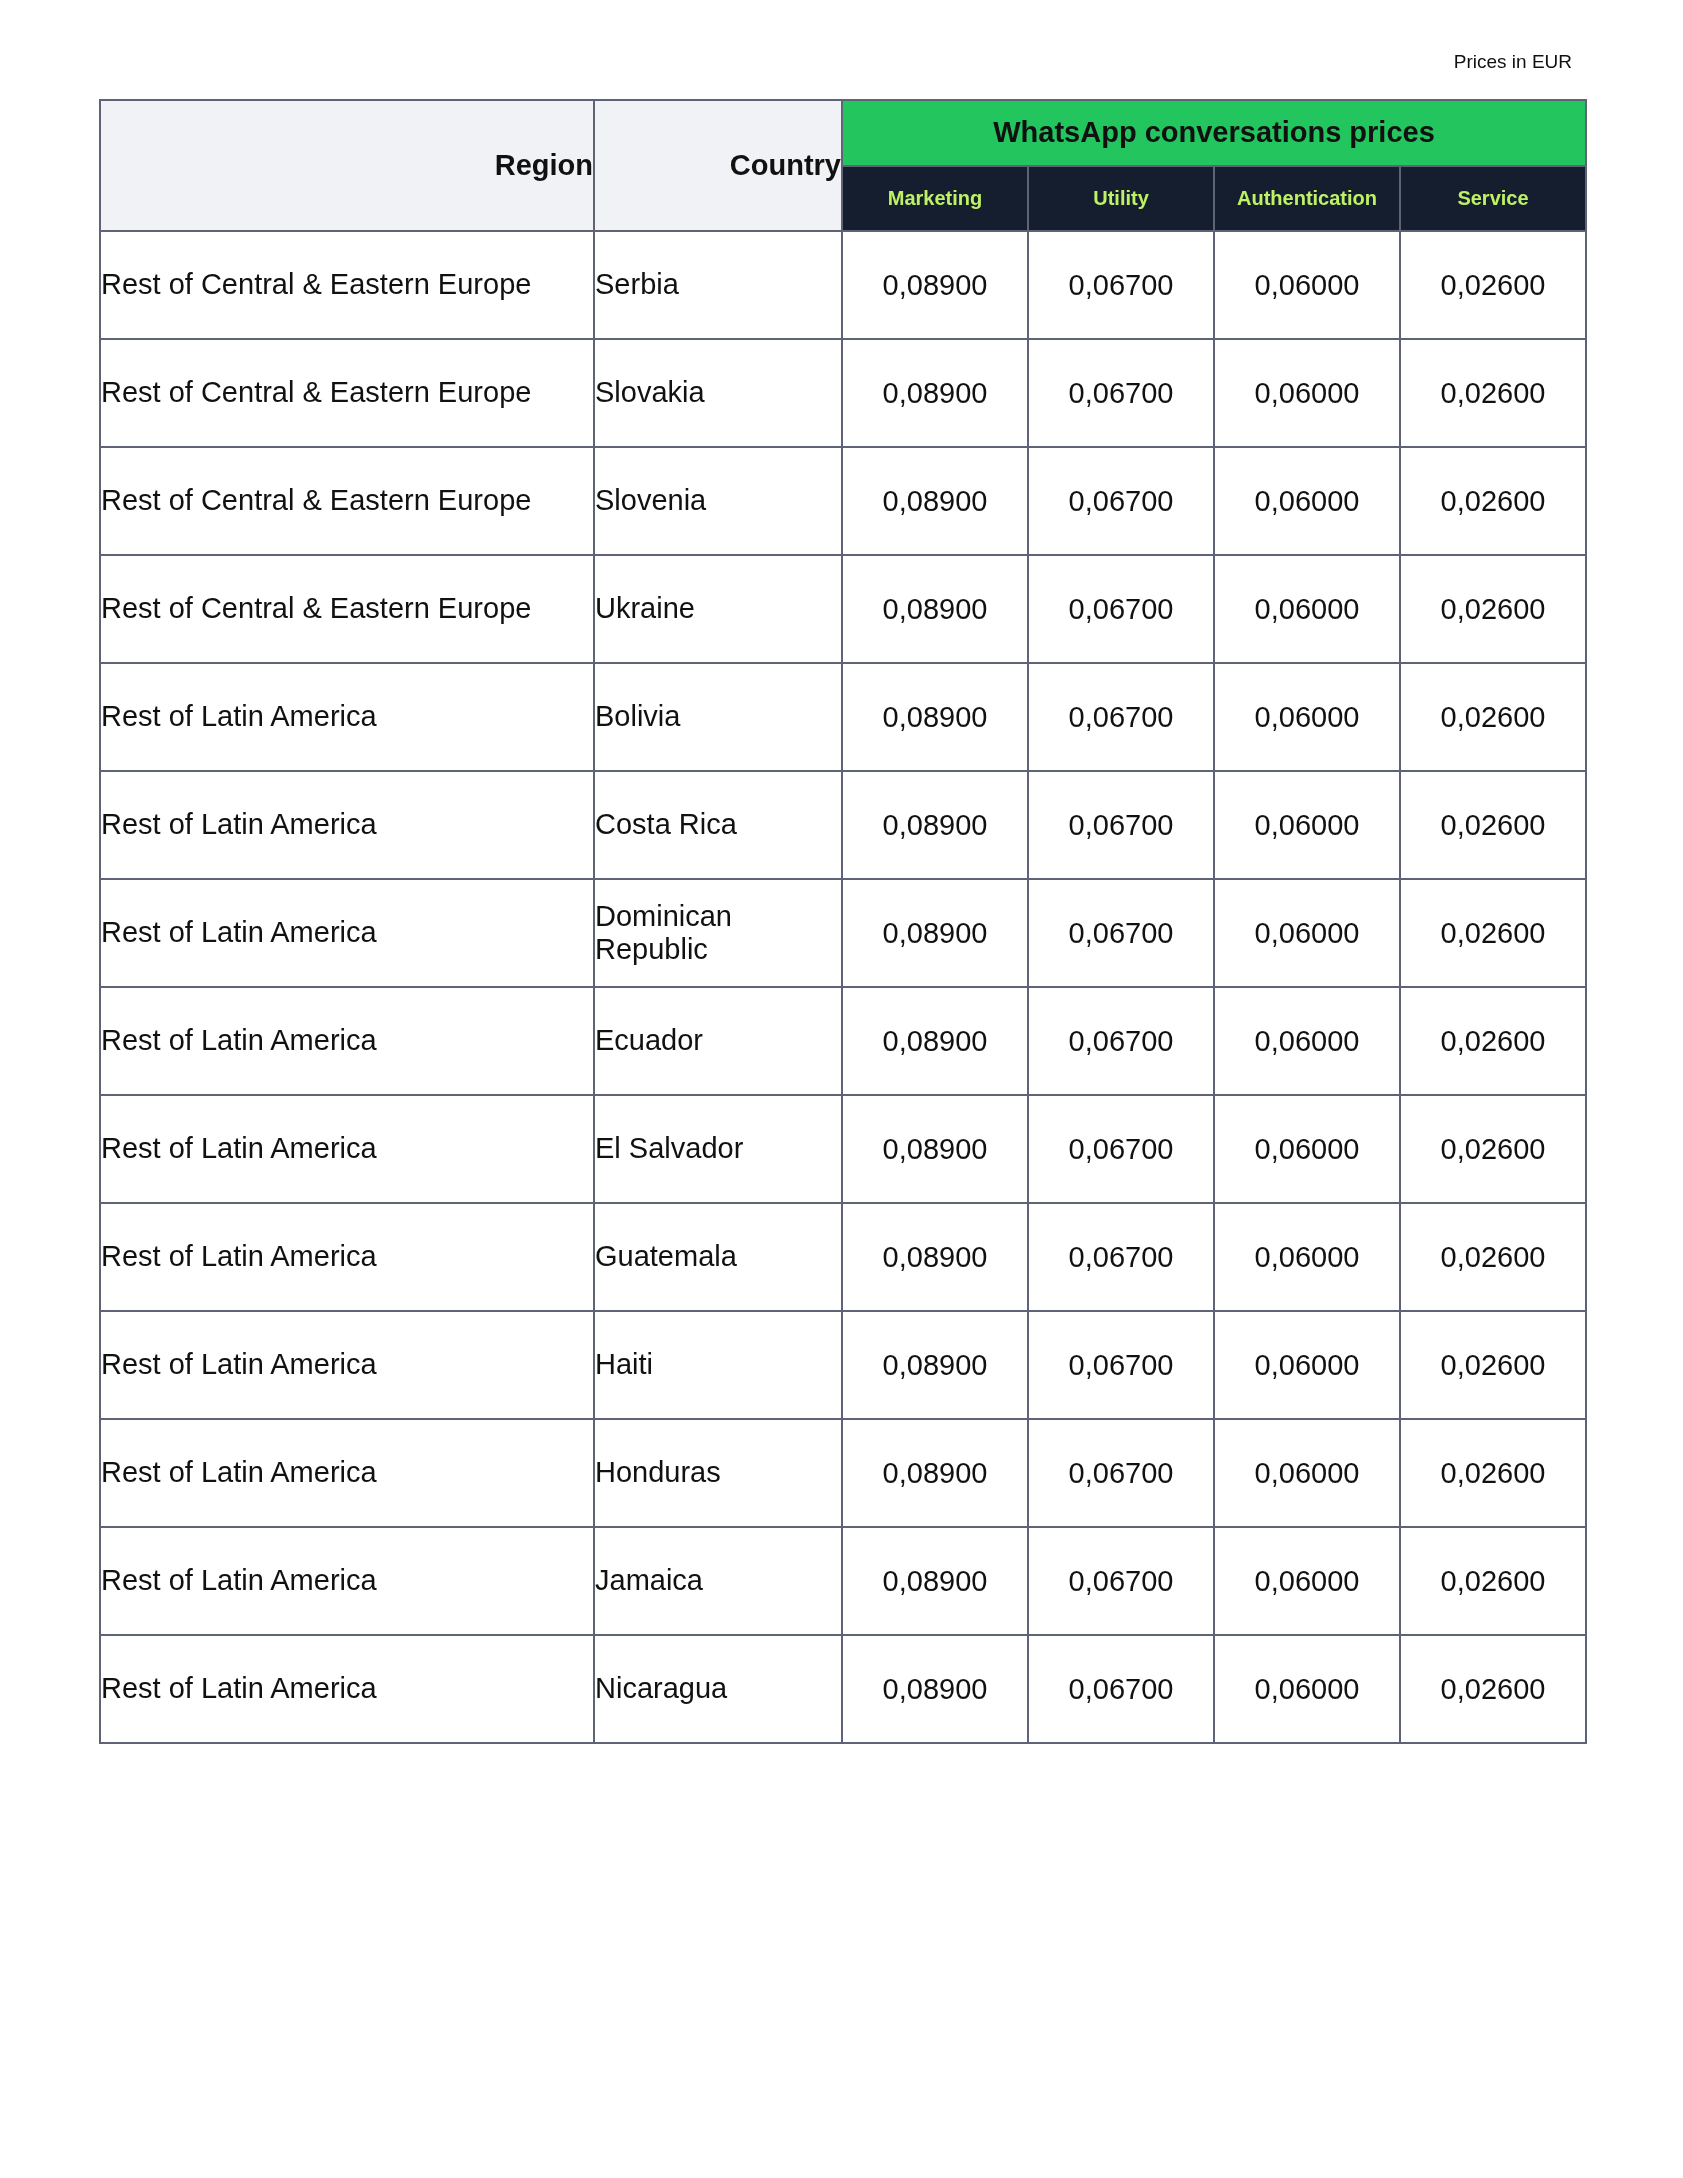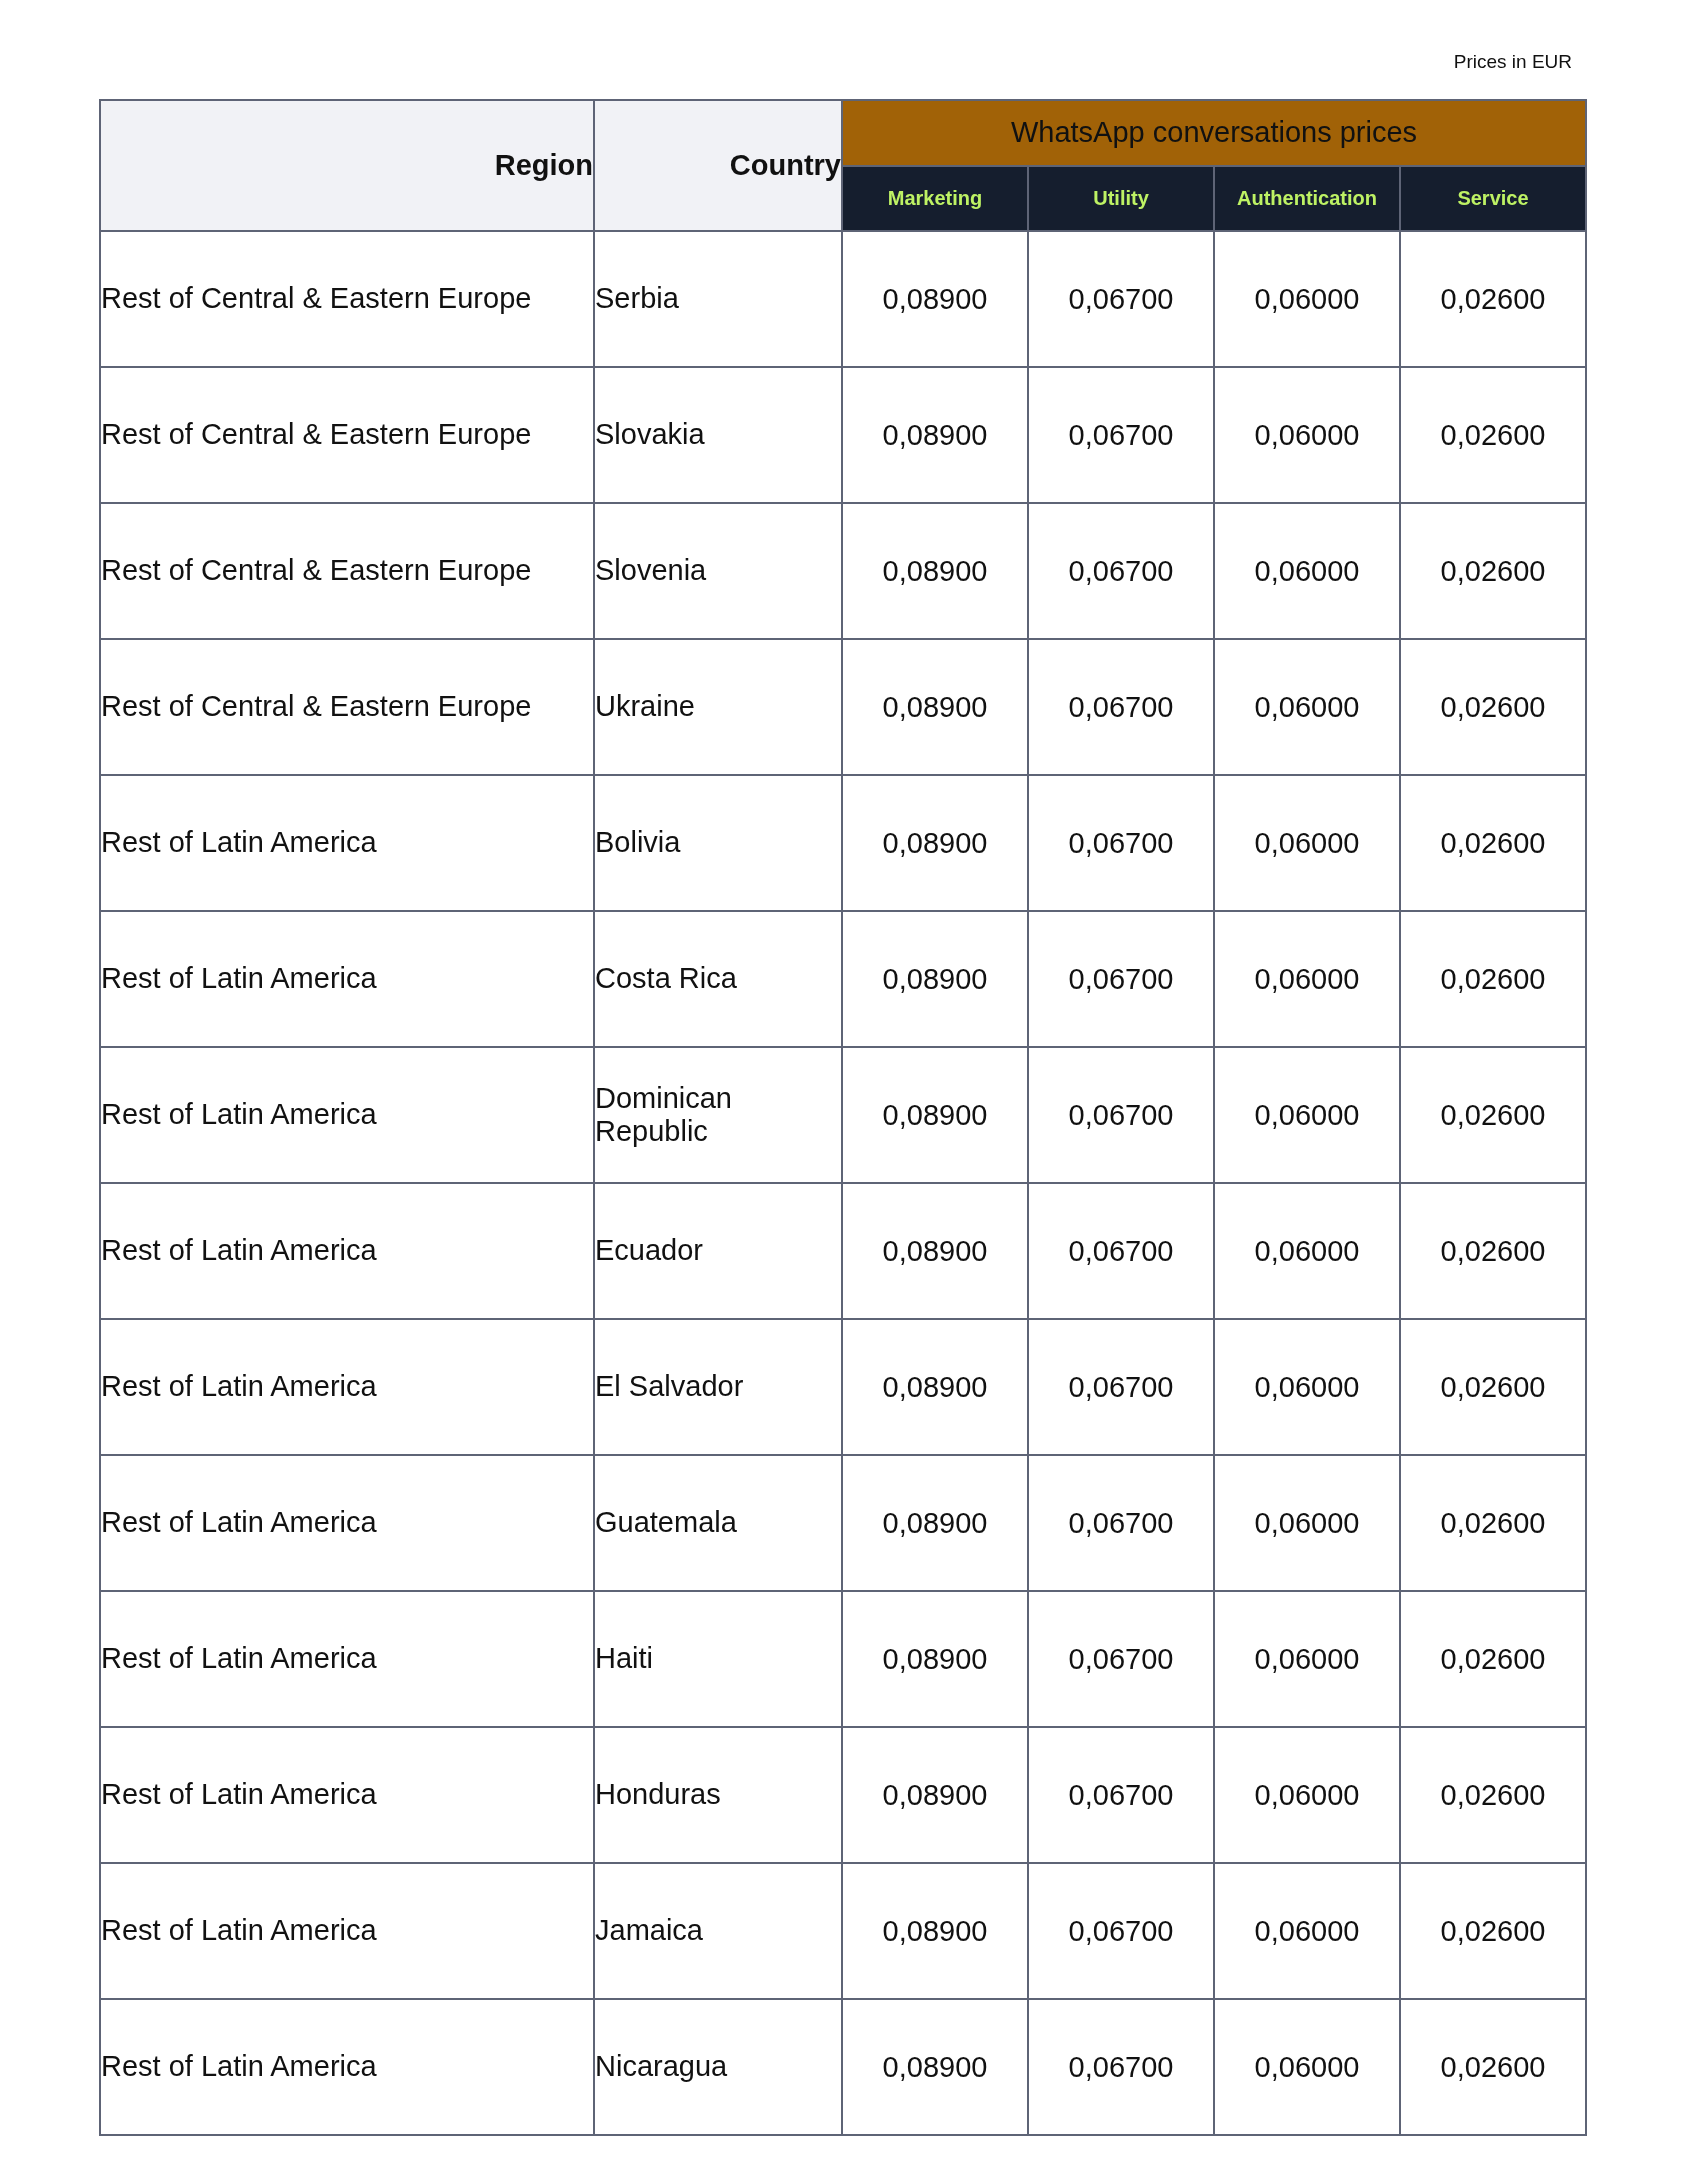--- a/index.html
+++ b/index.html
@@ -42,37 +42,37 @@
     th.head-main {
       background: #f1f2f6;
       text-align: right;
       vertical-align: middle;
       font-size: 29px;
       font-weight: 700;
       padding-left: 16px;
       height: 129px;
     }
     th.group-head {
-      background: #a16207;
+      background: #22c55e;
       text-align: center;
       font-size: 29px;
-      font-weight: 400;
+      font-weight: 700;
       height: 63px;
       color: #111111;
     }
     th.sub-head {
       background: #151e2e;
       color: #bef264;
       text-align: center;
       font-size: 20px;
       font-weight: 700;
       height: 63px;
       border-color: #5e6476;
     }
-    tbody tr { height: 136px; }
+    tbody tr { height: 108px; }
     td.region, td.country {
       font-size: 29px;
       text-align: left;
       vertical-align: middle;
       padding-left: 16px;
       padding-right: 10px;
       line-height: 1.15;
     }
     td.price {
       font-size: 29px;

